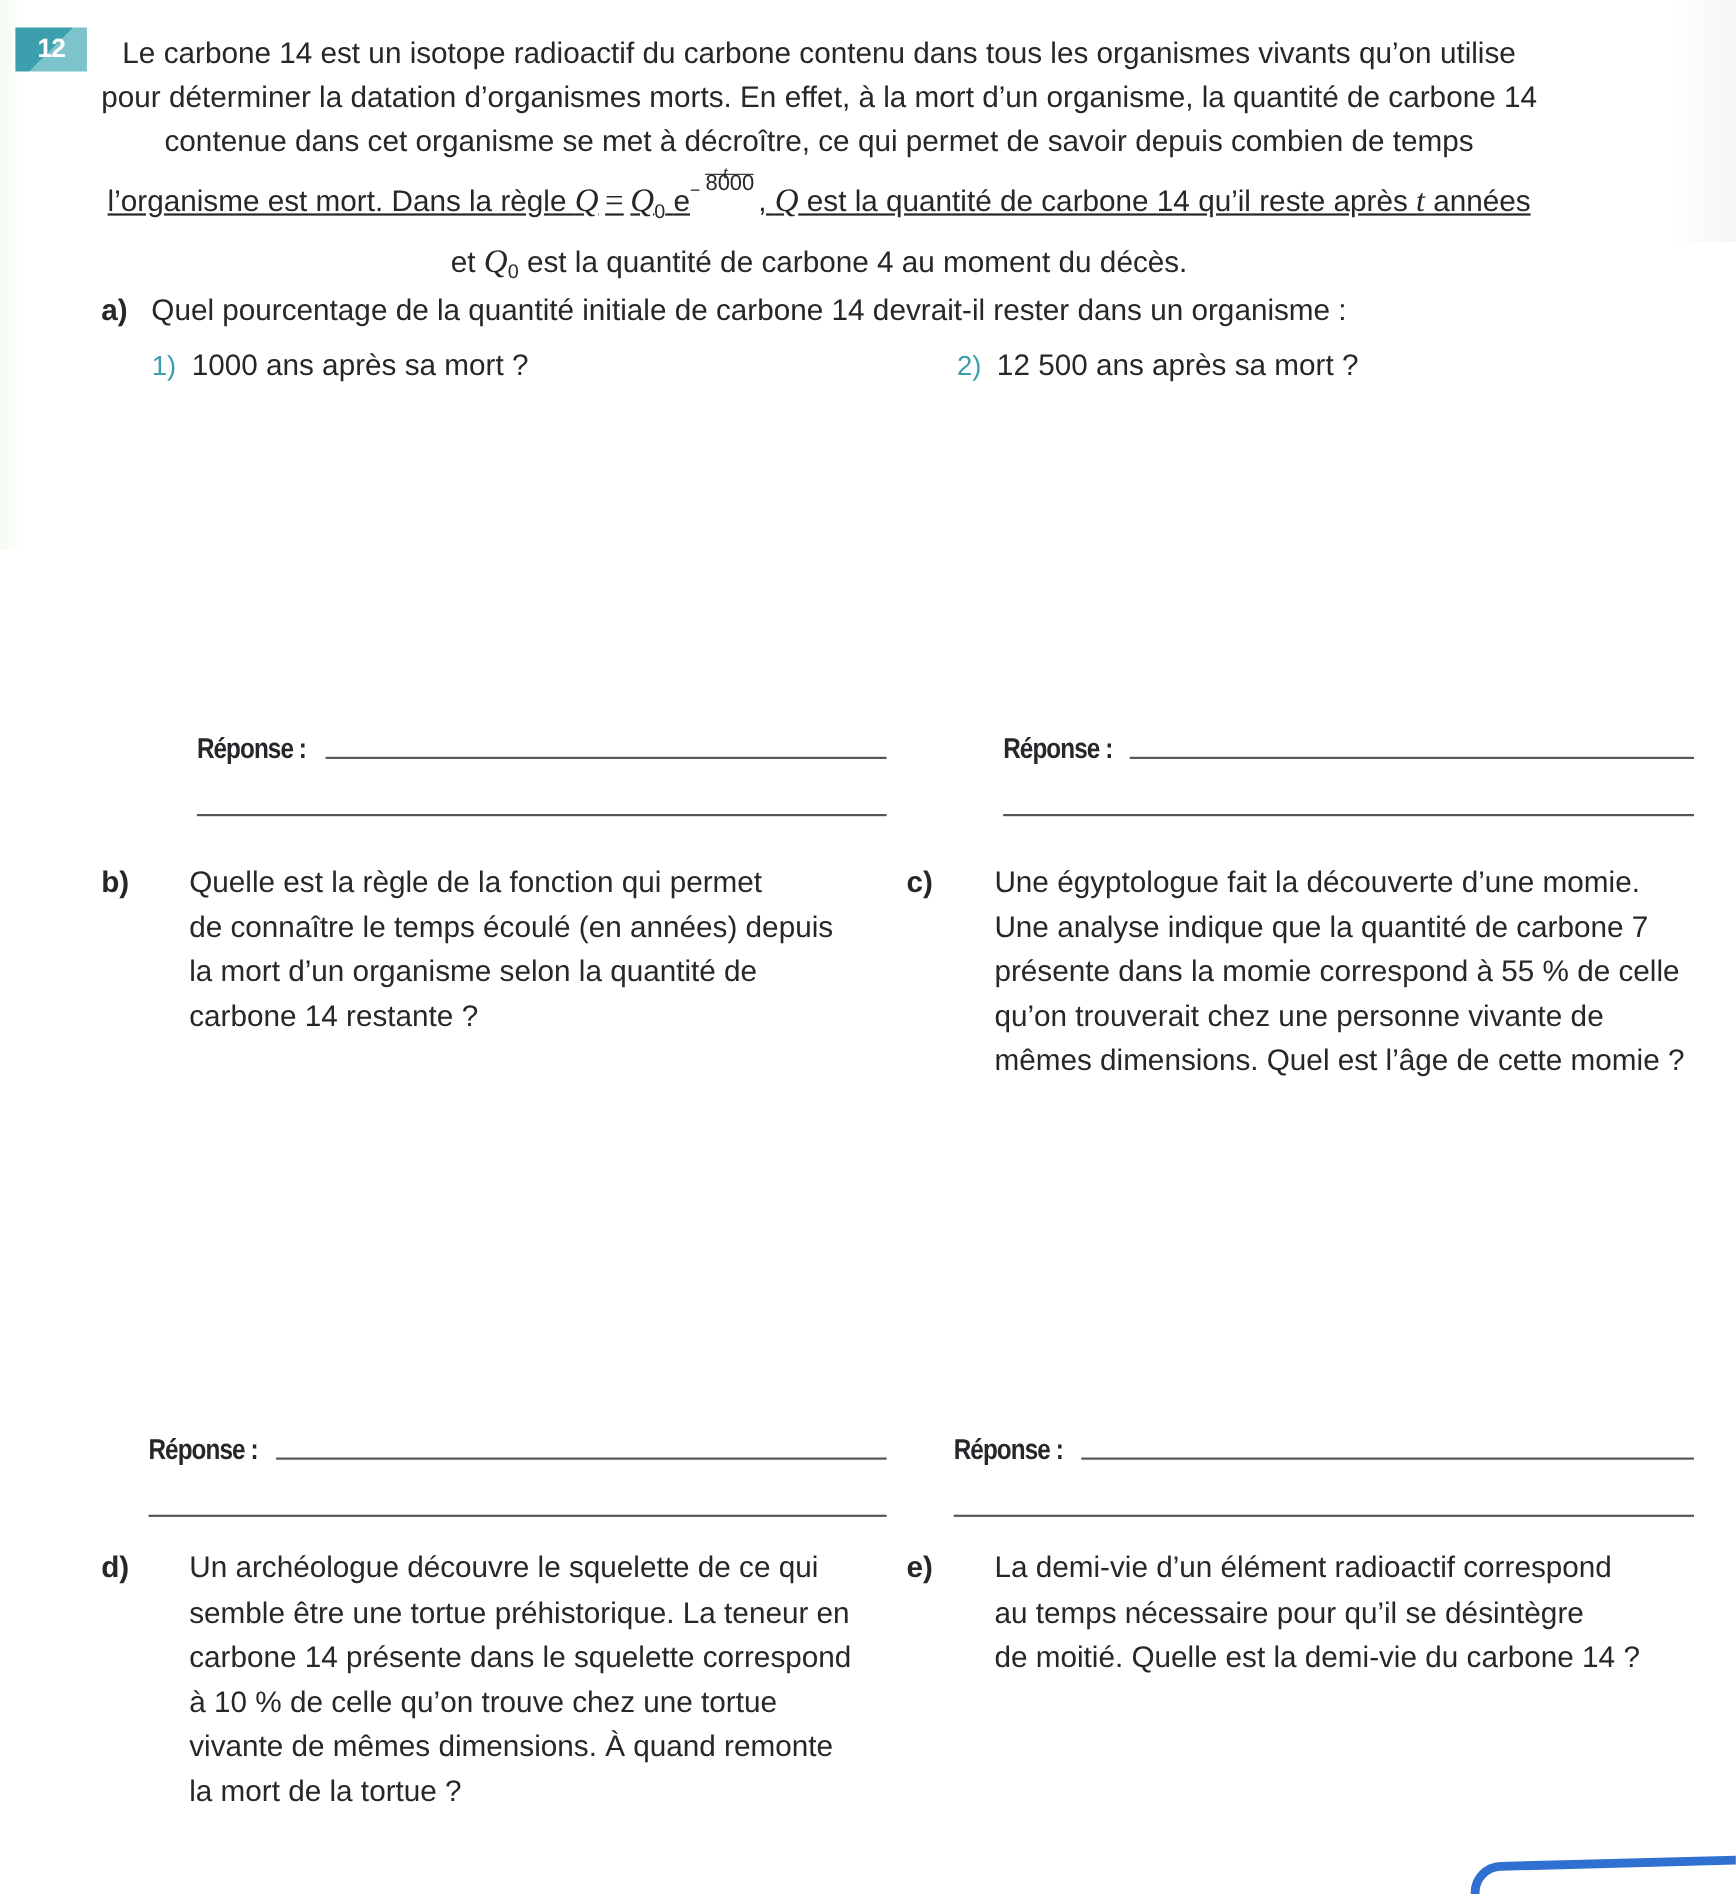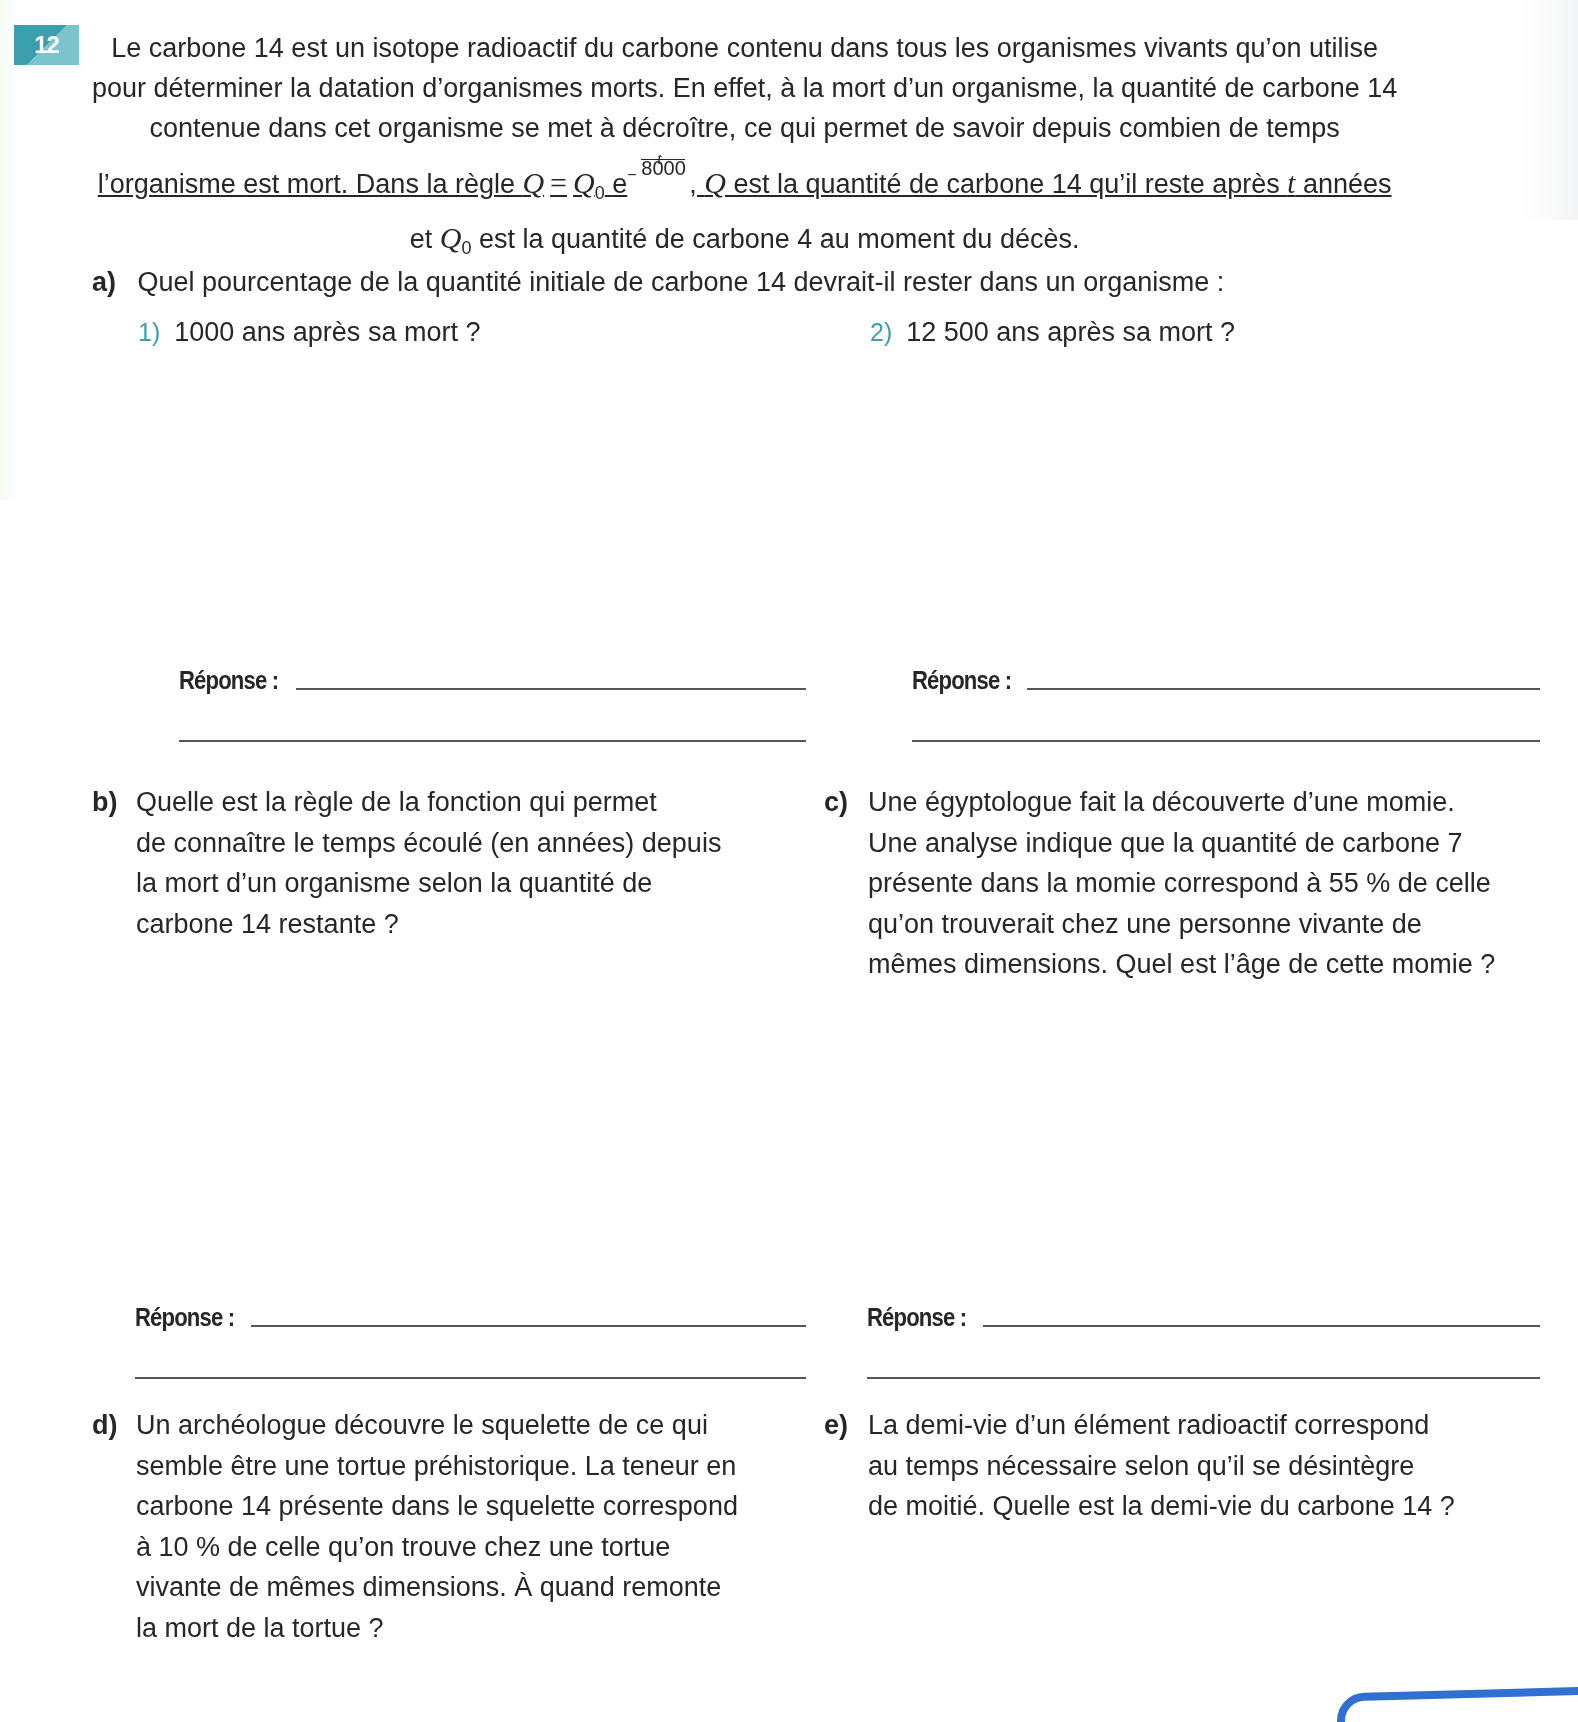--- a/index.html
+++ b/index.html
@@ -35,21 +35,21 @@
   .exp .fr-bar { position: absolute; left: 14px; top: -14px; width: 44px; height: 1px; background: #26262b; }
   .exp .fr-den { position: absolute; left: 14px; top: -14px; font-size: 20px; line-height: 18px; }
   .it { font-style: italic; font-family: "Liberation Serif", serif; font-size: 29px; }
   .q-letter { font-weight: bold; }
   .q-num { color: #3b9fae; font-weight: normal; margin-right: 14px; font-size: 25px; }
   .resp { position: absolute; font-weight: bold; font-size: 26px; letter-spacing: -1px; transform: scaleX(0.85); transform-origin: left; white-space: nowrap; }
   .rule { position: absolute; height: 2px; background: #55565a; }
   .blk { position: absolute; font-size: 27px; line-height: 40.5px; white-space: nowrap; }
   .blk .lbl { position: absolute; left: 0; top: 0; font-weight: bold; }
   .blk .body { margin-left: 44px; display: block; }
-  .blk .body span { display: block; }
+  .blk .body span { display: block; margin-left: 36px; }
   .corner-box {
     position: absolute; left: 1338px; top: 1689px; width: 320px; height: 120px;
     border: 8px solid #3070d0; border-radius: 28px; background: #fff;
     transform: rotate(-1.5deg);
   }
 </style>
 </head>
 <body>
 
 <div class="edge-left"></div>
@@ -127,18 +127,18 @@
     <span>à 10 % de celle qu’on trouve chez une tortue</span>
     <span>vivante de mêmes dimensions. À quand remonte</span>
     <span>la mort de la tortue ?</span>
   </span>
 </div>
 
 <div class="blk" style="left:824px; top:1405px;">
   <span class="lbl">e)</span>
   <span class="body">
     <span>La demi-vie d’un élément radioactif correspond</span>
-    <span>au temps nécessaire selon qu’il se désintègre</span>
+    <span>au temps nécessaire pour qu’il se désintègre</span>
     <span>de moitié. Quelle est la demi-vie du carbone 14 ?</span>
   </span>
 </div>
 
 <div class="corner-box"></div>
 
 </body></html>

